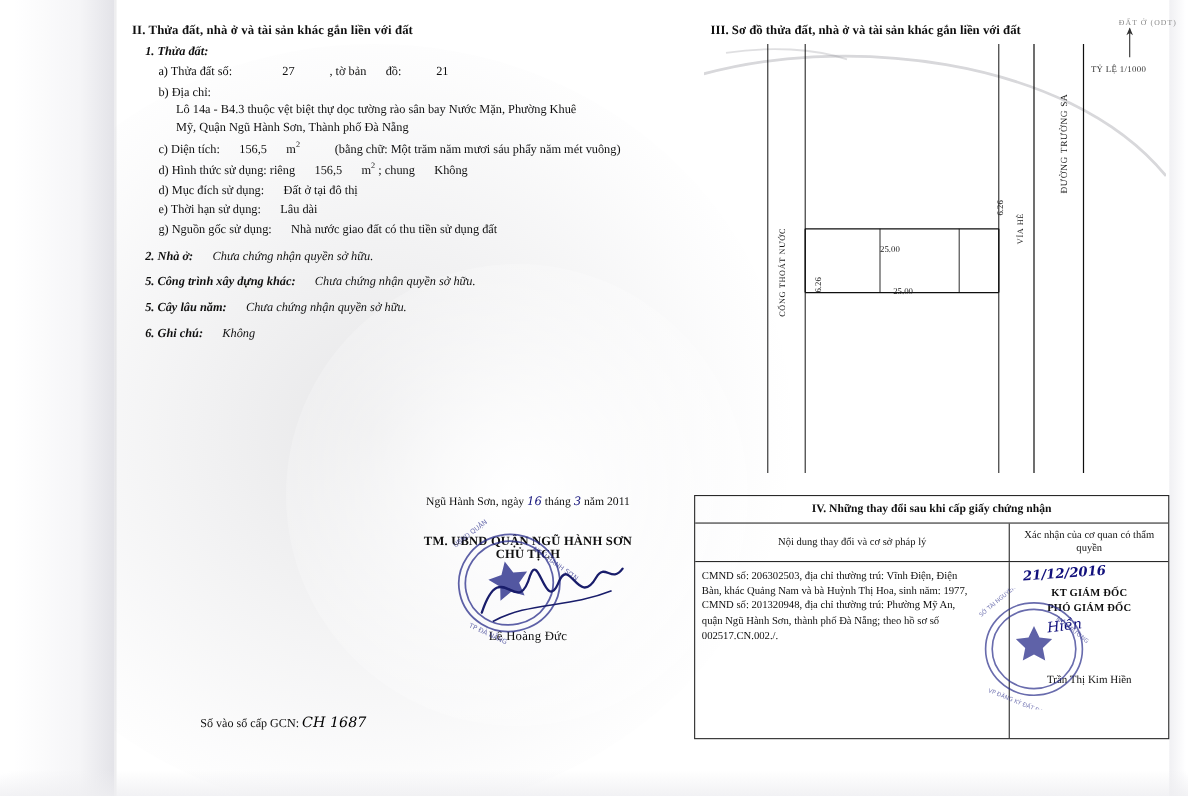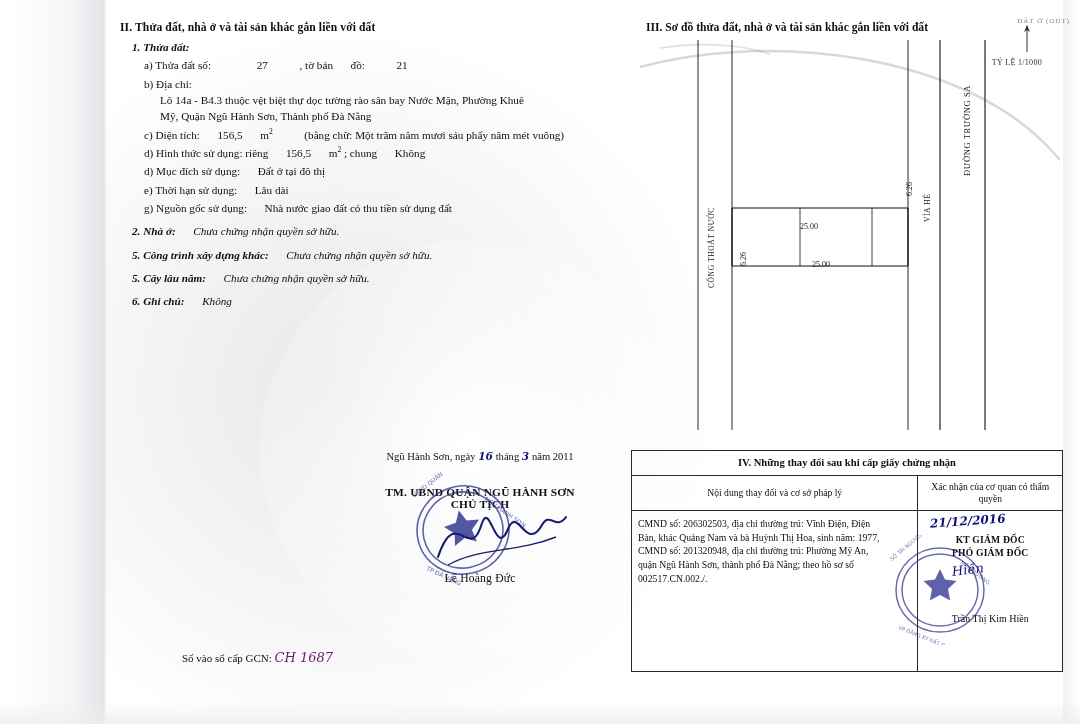--- a/index.html
+++ b/index.html
@@ -137,26 +137,26 @@
     letter-spacing: .2px;
   }
   .sign-name {
     margin-top: 62px;
     font-size: 11.6px;
     letter-spacing: .2px;
   }
   .hand {
     font-family: "DejaVu Serif", serif;
     font-style: italic;
-    color: #701a75;
+    color: #000000;
   }
   .hand-date {
     font-family: "DejaVu Serif", serif;
     font-style: italic;
-    font-weight: bold;
+    font-weight: normal;
     color: #14137a;
   }
   .sig-scribble {
     position: absolute;
     left: 430px;
     top: 495px;
     width: 140px;
     height: 80px;
     pointer-events: none;
   }

